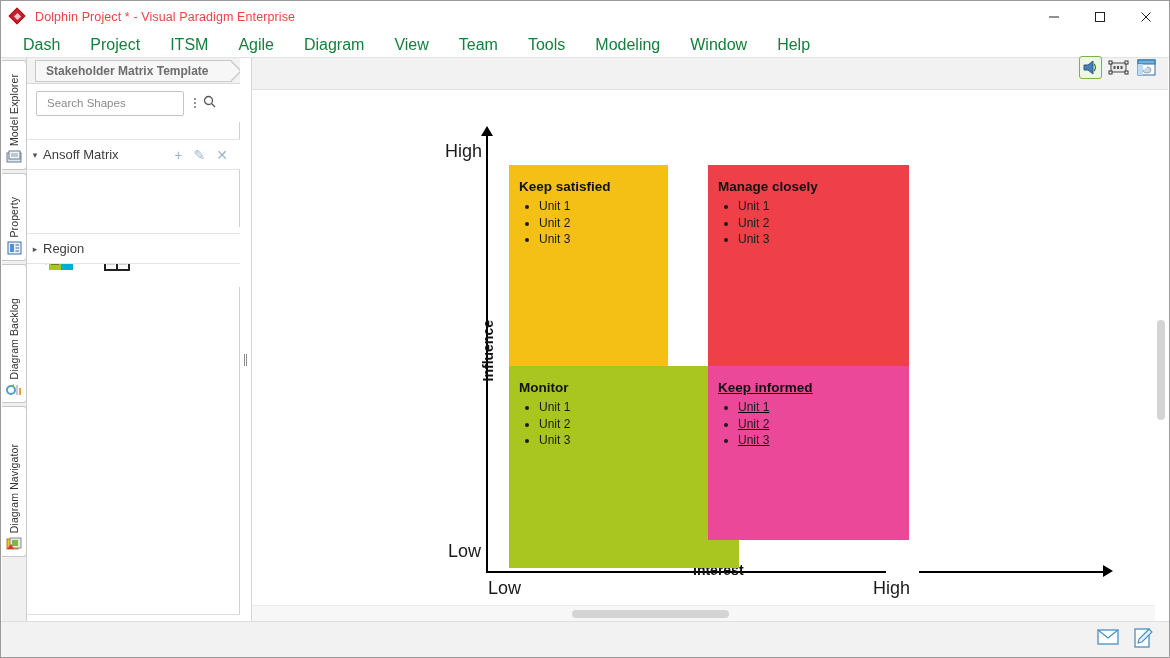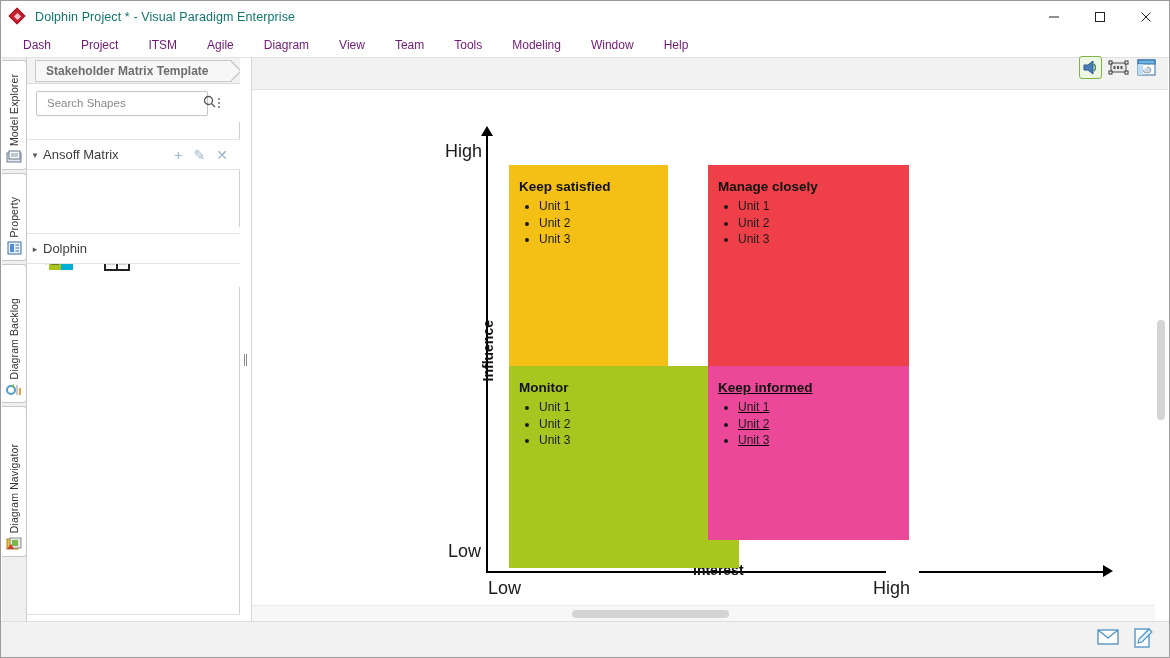--- a/index.html
+++ b/index.html
@@ -31,39 +31,39 @@
   .tb-icon .diamond {
     position: absolute; left: 1px; top: 1px; width: 12px; height: 12px;
     background: #c8202c; transform: rotate(45deg);
     border: 1px solid #a0161f;
   }
   .tb-icon .diamond-in {
     position: absolute; left: 5px; top: 5px; width: 5px; height: 5px;
     background: #ffffff; transform: rotate(45deg); opacity: .75;
   }
   .tb-title {
-    font-size: 12.5px; color: #0f766e; letter-spacing: .1px;
+    font-size: 12.5px; color: #ef4444; letter-spacing: .1px;
     white-space: nowrap;
   }
   .win-ctrls { position: absolute; right: 0; top: 0; height: 31px; display: flex; }
   .win-btn {
     width: 46px; height: 31px; display: flex; align-items: center; justify-content: center;
     color: #222; font-size: 13px; line-height: 1;
   }
   .win-btn svg { display: block; }
 
   
   .menubar {
     position: absolute; left: 0; top: 31px; width: 1168px; height: 26px;
     background: #ffffff;
     display: flex; align-items: center;
     border-bottom: 1px solid #e3e3e3;
   }
   .menu-item {
-    font-size: 12px; color: #701a75; padding: 4px 10px; margin: 0 5px;
+    font-size: 16px; color: #15803d; padding: 4px 10px; margin: 0 5px;
     white-space: nowrap; border-radius: 2px;
   }
 
   
   .rail {
     position: absolute; left: 1px; top: 57px; width: 25px; height: 600px;
     background: #f0f0f0; border-right: 1px solid #cfcfcf;
   }
   .rail-tab {
     position: absolute; left: 0; width: 25px;
@@ -104,21 +104,21 @@
     content: ""; position: absolute; right: -9px; top: 0;
     width: 0; height: 0; z-index: 2;
     border-top: 10px solid transparent; border-bottom: 10px solid transparent;
     border-left: 10px solid #f7f7f7;
   }
   .searchrow {
     position: absolute; left: 0; top: 26px; width: 213px; height: 38px;
     display: flex; align-items: center; background: #fff;
   }
   .searchbox {
-    margin-left: 9px; width: 172px; height: 25px;
+    margin-left: 9px; width: 148px; height: 25px;
     border: 1px solid #c5c5c5; border-radius: 2px; background: #fff;
     display: flex; align-items: center; padding: 0 6px 0 8px;
   }
   .searchbox input {
     border: none; outline: none; flex: 1; font-size: 11.5px; color: #555;
     font-family: "Liberation Sans", sans-serif; background: transparent;
   }
   .searchbox input::placeholder { color: #8a8a8a; }
   .kebab {
     width: 16px; height: 22px; margin-left: 3px;
@@ -394,21 +394,21 @@
           <line x1="10" y1="13" x2="18" y2="13" stroke="#9ab" stroke-width="1"></line>
           <line x1="22" y1="13" x2="30" y2="13" stroke="#9ab" stroke-width="1"></line>
           <line x1="10" y1="25" x2="18" y2="25" stroke="#9ab" stroke-width="1"></line>
           <line x1="22" y1="25" x2="30" y2="25" stroke="#9ab" stroke-width="1"></line>
         </svg>
       </div>
     </div>
 
     <div class="grp-header" style="top:175px;">
       <div class="grp-caret">▸</div>
-      <div class="grp-title">Dolphin</div>
+      <div class="grp-title">Region</div>
     </div>
 
     <div class="shapes-footer">
       <span class="plus">✚</span>
       <span class="lbl">Shapes...</span>
     </div>
   </div>
 
   <div class="splitter">
     <div class="grip">

